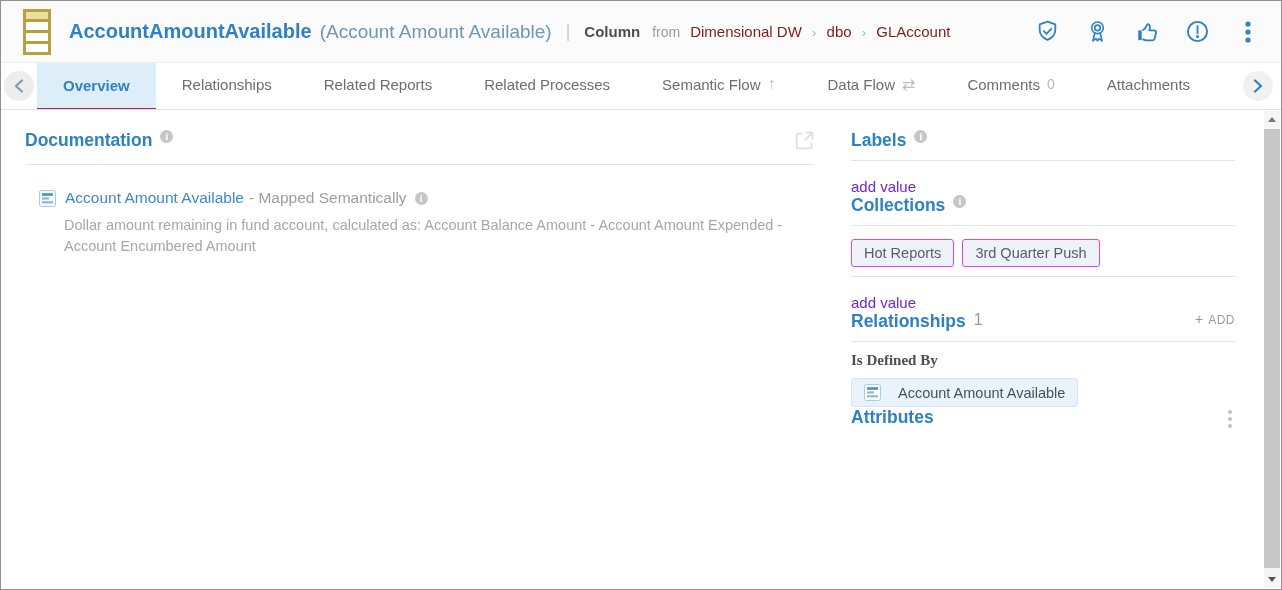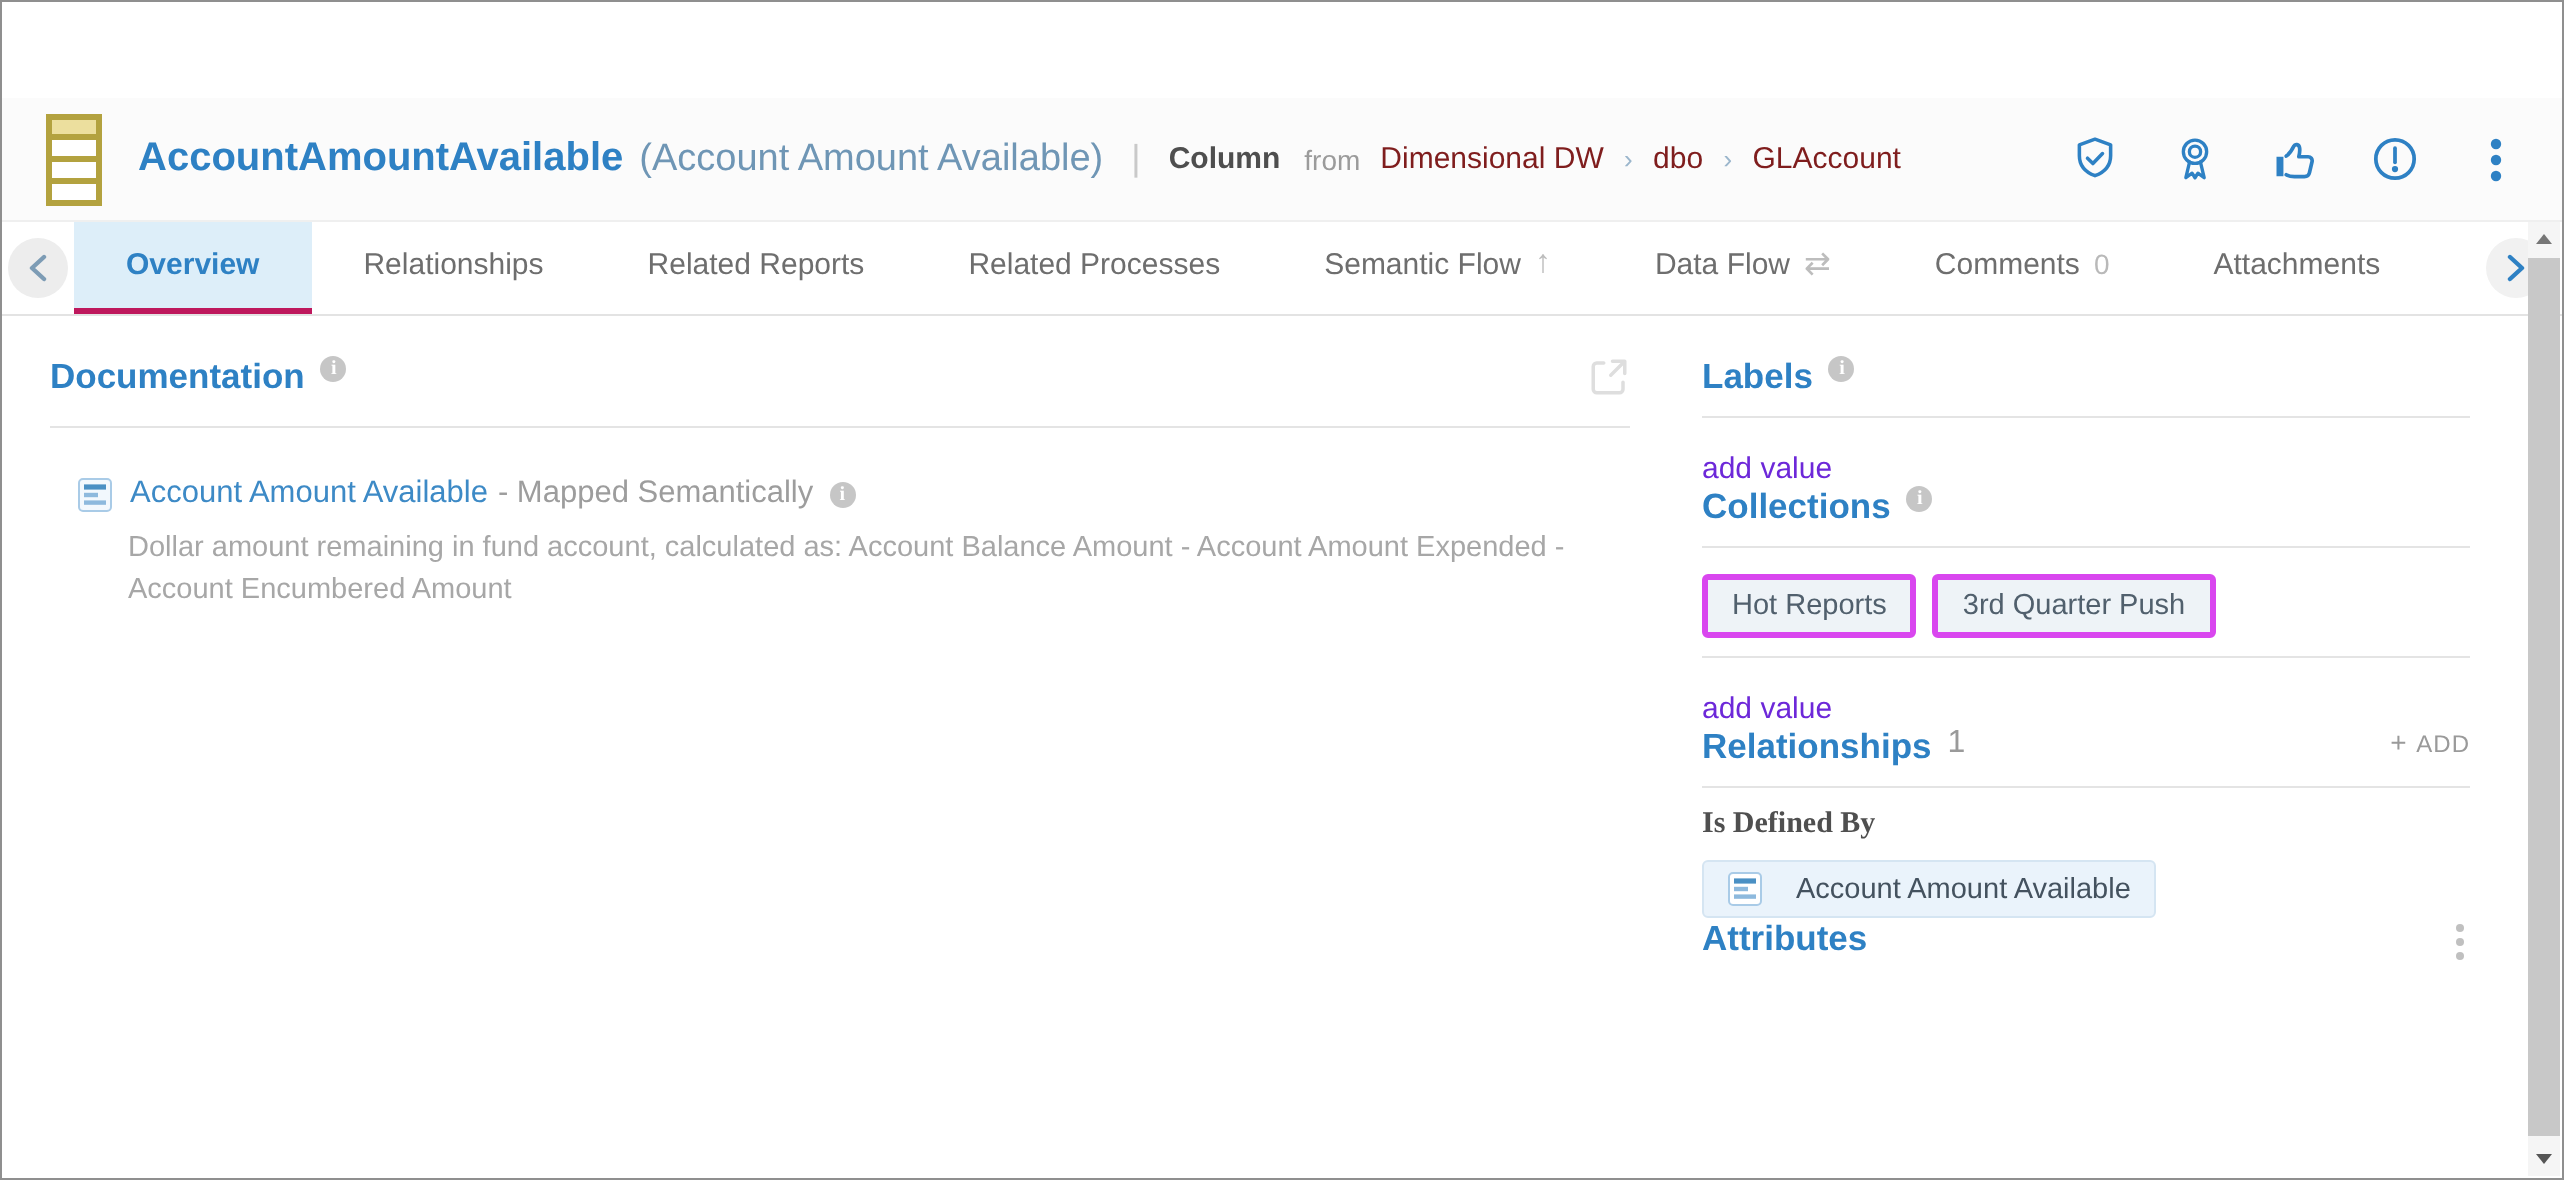--- a/index.html
+++ b/index.html
@@ -12,21 +12,20 @@
     position: relative;
     overflow: hidden;
   }
   
   .header {
     height: 62px;
     background: #fbfbfb;
     display: flex; align-items: center;
     padding: 0 20px 0 22px;
     border-bottom: 1px solid #efefef;
-    margin-top: 48px;
   }
   .col-icon {
     width: 28px; height: 46px;
     background: #b3a23f;
     padding: 3px;
     display: grid; grid-template-rows: repeat(4,1fr); row-gap: 3px;
     margin-right: 18px; flex: none;
   }
   .col-icon span { background: #fff; }
   .col-icon span:first-child { background: #ecdf9e; }
@@ -62,21 +61,21 @@
   .tab {
     display: flex; align-items: center; gap: 7px;
     padding: 0 26px;
     font-size: 15px; color: #6e6e6e;
     cursor: pointer; white-space: nowrap;
     border-bottom: 4px solid transparent;
   }
   .tab.active {
     background: #ddeef9;
     color: #2e81c4; font-weight: 700;
-    border-bottom: 3px solid #be185d;
+    border-bottom: 1px solid #be185d;
     justify-content: flex-end;
   }
   .tab .glyph { color: #bdbdbd; font-size: 16px; }
   .tab .count { color: #b9b9b9; font-size: 14px; }
 
   
   .content { display: flex; padding: 20px 24px 0 24px; }
   .main-col { flex: 1; margin-right: 36px; min-width: 0; }
   .side-col { width: 384px; flex: none; margin-right: 22px; }
 
@@ -106,21 +105,21 @@
   .doc-link { font-size: 15.5px; color: #3d8ac6; cursor: pointer; }
   .doc-suffix { font-size: 15.5px; color: #9d9d9d; margin-left: 5px; }
   .doc-desc {
     font-size: 14.5px; color: #a7a7a7; line-height: 21px;
     margin: 8px 0 0 39px; max-width: 745px;
   }
 
   .section { margin-bottom: 0; }
   .chips { display: flex; gap: 8px; margin-top: 13px; }
   .chip {
-    background: #eef3f7; border: 3px solid #d946ef; border-radius: 3px;
+    background: #eef3f7; border: 1px solid #d946ef; border-radius: 3px;
     padding: 5px 12px; font-size: 14.5px; color: #51606d; cursor: pointer;
     white-space: nowrap;
   }
   .group-label { font-size: 15px; font-weight: 700; color: #4f4f4f; margin-top: 10px; font-family: Liberation Serif, serif; }
   .rel-chip {
     display: inline-flex; align-items: center; gap: 8px;
     background: #eaf3fb; border: 1px solid #d5e5f2; border-radius: 3px;
     padding: 5px 12px; font-size: 14.5px; color: #44525f; cursor: pointer;
     margin-top: 9px;
   }

